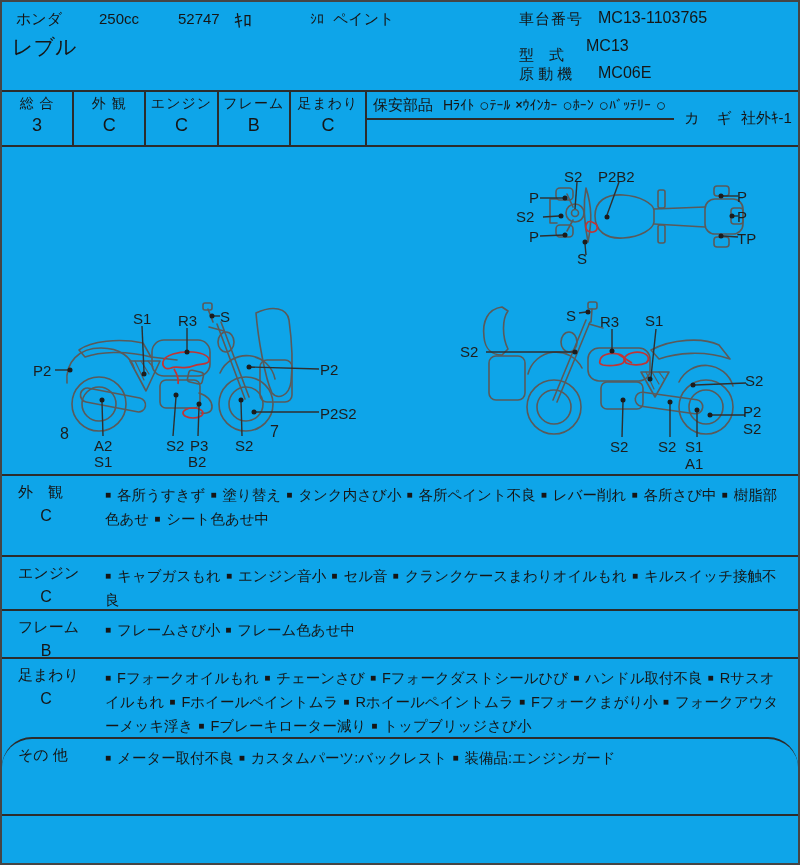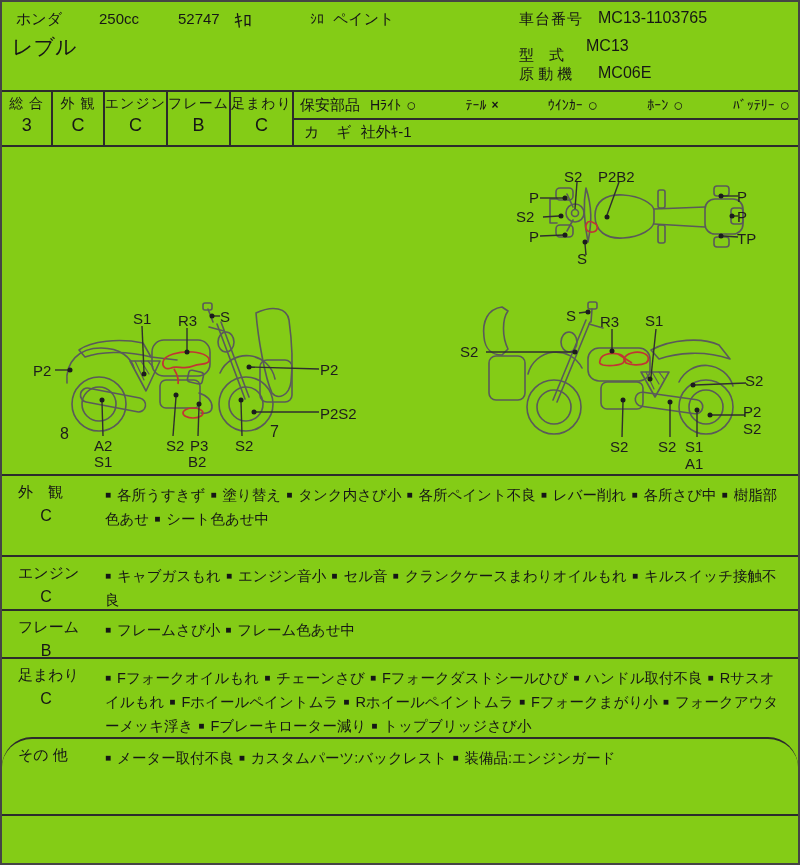--- a/index.html
+++ b/index.html
@@ -1,43 +1,43 @@
 <!DOCTYPE html>
 <html><head>
 <meta charset="utf-8">
 <style>
   * { margin:0; padding:0; box-sizing:border-box; }
   body { background:#ffffff; font-family:"Liberation Sans","DejaVu Sans",sans-serif; color:#161616; }
-  .page { position:relative; width:800px; height:865px; background:#84cc16; border:2px solid #454545; overflow:hidden; }
+  .page { position:relative; width:800px; height:865px; background:#0ea5e9; border:2px solid #454545; overflow:hidden; }
 
   
   .hd span { position:absolute; font-size:15px; white-space:nowrap; }
   .hd .maker { left:14px; top:8px; }
   .hd .disp  { left:97px; top:8px; }
   .hd .mile  { left:176px; top:8px; }
   .hd .mileu { left:232px; top:9px; font-size:18px; }
   .hd .color { left:308px; top:9px; font-size:14px; }
   .hd .paint { left:331px; top:8px; }
   .hd .model { left:10px; top:31px; font-size:21px; }
   .hd .lb1 { left:517px; top:8px;  letter-spacing:1px; }
   .hd .vl1 { left:596px; top:7px;  font-size:16px; }
   .hd .lb2 { left:517px; top:44px; }
   .hd .vl2 { left:584px; top:35px; font-size:16px; }
   .hd .lb3 { left:517px; top:63px; }
   .hd .vl3 { left:596px; top:62px; font-size:16px; }
 
   
   .band { position:absolute; top:88px; left:0; width:100%; height:57px;
           border-top:2px solid #2c2c2c; border-bottom:2px solid #2c2c2c; display:flex; }
-  .grades { display:flex; width:292px; }
+  .grades { display:flex; width:365px; }
   .gcell { width:73px; border-right:2px solid #2c2c2c; text-align:center; }
   .gcell:last-child { width:77px; }
   .glabel { font-size:14px; margin-top:3px; letter-spacing:1px; white-space:nowrap; }
   .gvalue { font-size:18px; margin-top:2px; }
-  .safety { flex:1; display:flex; flex-direction:column; }
+  .safety { flex:1; display:flex; flex-direction:row; }
   .srow1 { height:28px; border-bottom:2px solid #2c2c2c; display:flex; align-items:center; padding:0 8px 0 6px; }
   .stitle { font-size:15px; margin-right:10px; white-space:nowrap; }
   .sitems { flex:1; display:flex; align-items:center; justify-content:space-between; }
   .sitem { display:flex; align-items:center; white-space:nowrap; }
   .sname { font-size:14px; margin-right:5px; }
   .smark { font-size:17px; line-height:1; }
   .smark.x-small { font-size:12px; font-weight:bold; }
   .srow2 { flex:1; display:flex; align-items:center; padding-left:10px; }
   .klabel { font-size:15px; letter-spacing:1px; }
   .kvalue { font-size:15px; margin-left:8px; }

